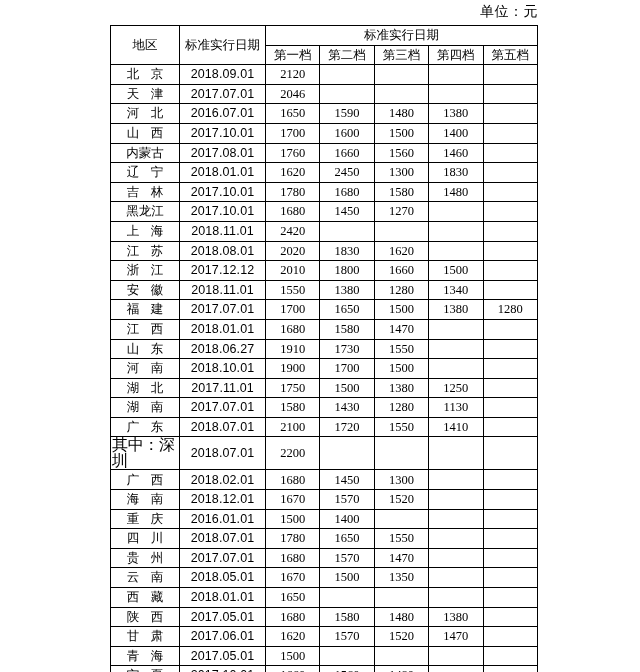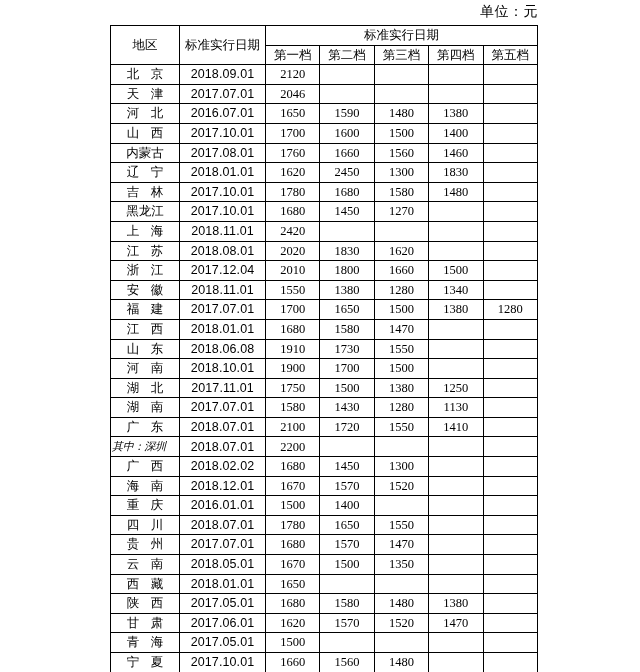--- a/index.html
+++ b/index.html
@@ -70,22 +70,21 @@
   }
   td.region .rname {
     display: inline-block;
   }
   td.region.sp2 .rname { letter-spacing: 0.30em; padding-left: 0.30em; }
   td.region.sp3 .rname { letter-spacing: 0; }
   td.region.note {
     text-align: left;
     padding-left: 1px;
     letter-spacing: -0.02em;
-    font-size: 11px;
-    font-style: italic;
+    font-size: 16px;
   }
   td.date {
     font-family: Liberation Sans, sans-serif;
     font-size: 13px;
     letter-spacing: 0.1px;
   }
   td.num {
     font-family: "Liberation Serif", "DejaVu Serif", serif;
     font-size: 13px;
   }
@@ -199,21 +198,21 @@
           <td class="region sp2"><span class="rname">江 苏</span></td>
           <td class="date">2018.08.01</td>
           <td class="num">2020</td>
           <td class="num">1830</td>
           <td class="num">1620</td>
           <td class="num empty"></td>
           <td class="num empty"></td>
         </tr>
         <tr>
           <td class="region sp2"><span class="rname">浙 江</span></td>
-          <td class="date">2017.12.04</td>
+          <td class="date">2017.12.12</td>
           <td class="num">2010</td>
           <td class="num">1800</td>
           <td class="num">1660</td>
           <td class="num">1500</td>
           <td class="num empty"></td>
         </tr>
         <tr>
           <td class="region sp2"><span class="rname">安 徽</span></td>
           <td class="date">2018.11.01</td>
           <td class="num">1550</td>
@@ -235,21 +234,21 @@
           <td class="region sp2"><span class="rname">江 西</span></td>
           <td class="date">2018.01.01</td>
           <td class="num">1680</td>
           <td class="num">1580</td>
           <td class="num">1470</td>
           <td class="num empty"></td>
           <td class="num empty"></td>
         </tr>
         <tr>
           <td class="region sp2"><span class="rname">山 东</span></td>
-          <td class="date">2018.06.08</td>
+          <td class="date">2018.06.27</td>
           <td class="num">1910</td>
           <td class="num">1730</td>
           <td class="num">1550</td>
           <td class="num empty"></td>
           <td class="num empty"></td>
         </tr>
         <tr>
           <td class="region sp2"><span class="rname">河 南</span></td>
           <td class="date">2018.10.01</td>
           <td class="num">1900</td>
@@ -289,21 +288,21 @@
           <td class="region note"><span class="rname">其中：深圳</span></td>
           <td class="date">2018.07.01</td>
           <td class="num">2200</td>
           <td class="num empty"></td>
           <td class="num empty"></td>
           <td class="num empty"></td>
           <td class="num empty"></td>
         </tr>
         <tr>
           <td class="region sp2"><span class="rname">广 西</span></td>
-          <td class="date">2018.02.02</td>
+          <td class="date">2018.02.01</td>
           <td class="num">1680</td>
           <td class="num">1450</td>
           <td class="num">1300</td>
           <td class="num empty"></td>
           <td class="num empty"></td>
         </tr>
         <tr>
           <td class="region sp2"><span class="rname">海 南</span></td>
           <td class="date">2018.12.01</td>
           <td class="num">1670</td>

